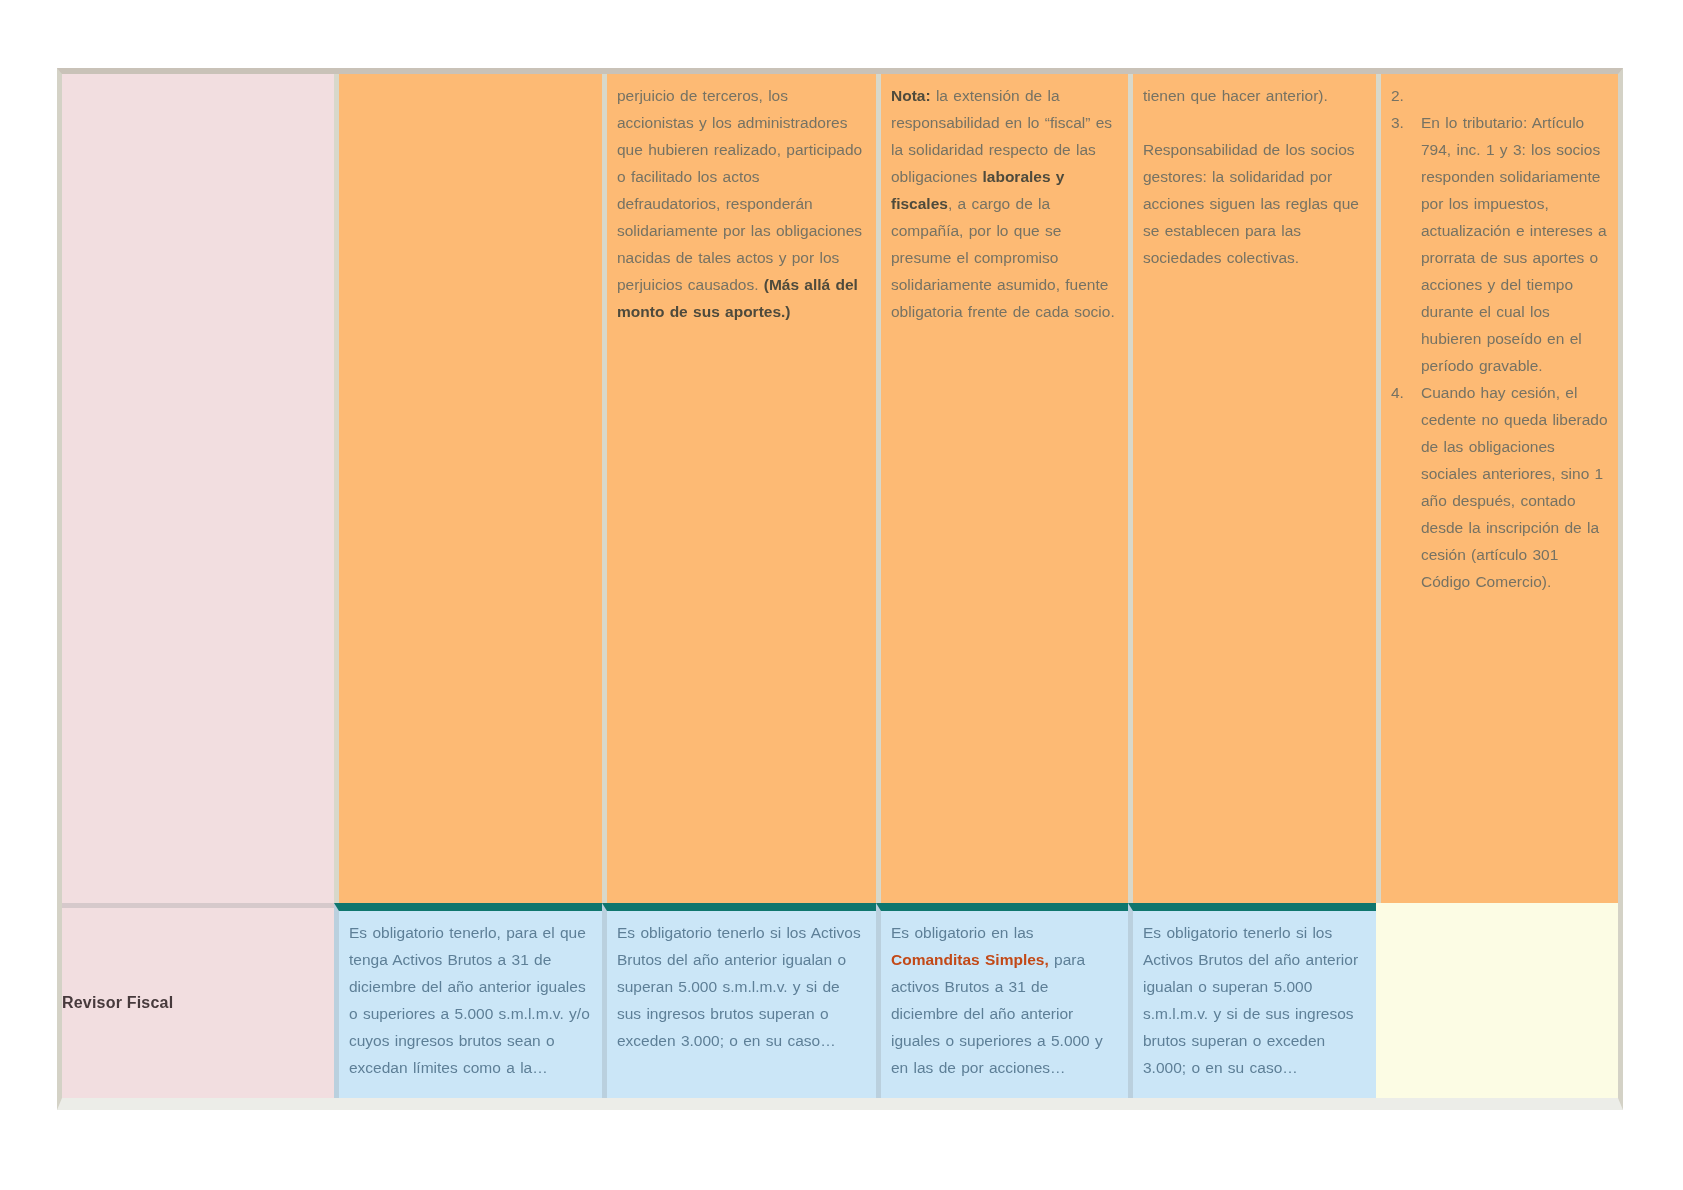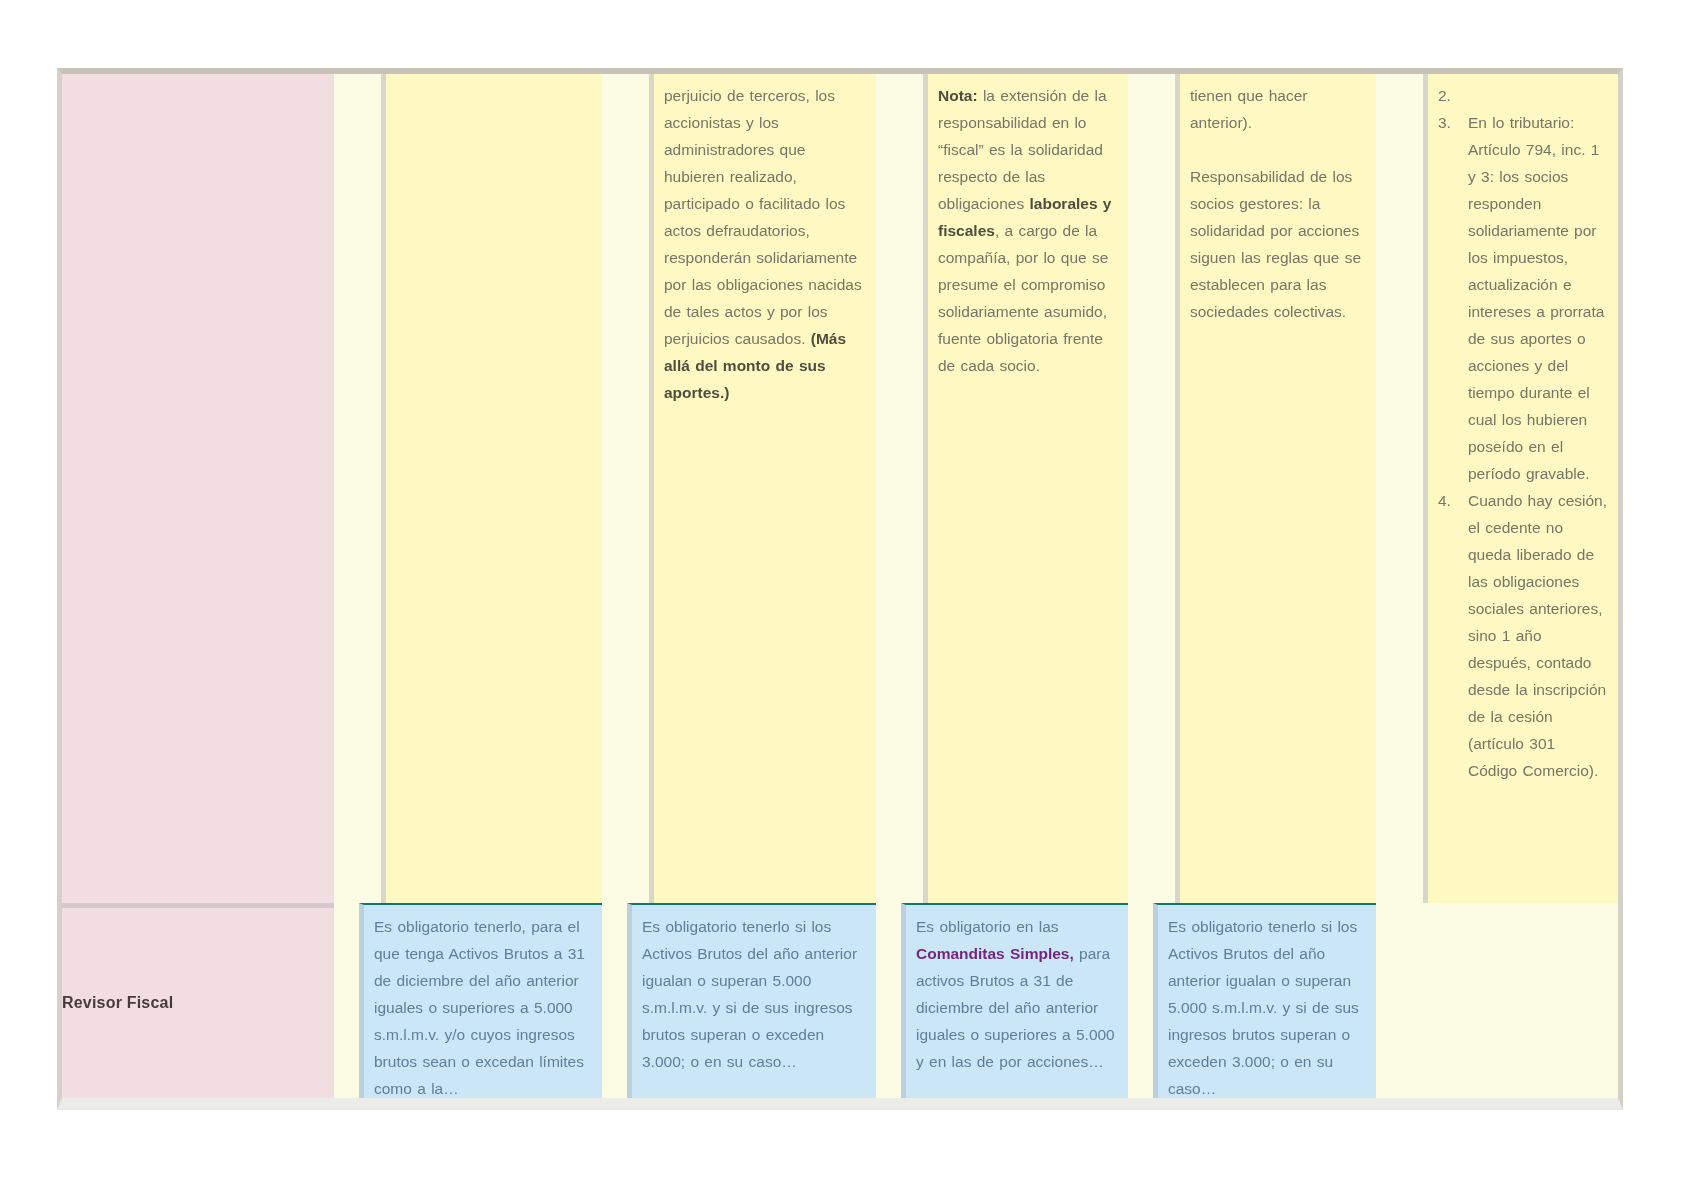--- a/index.html
+++ b/index.html
@@ -15,35 +15,35 @@
     border-right:5px solid #d4d2c6;
     border-bottom:12px solid #ecede8;
     display:grid;
     grid-template-columns:272px 268px 274px 252px 248px 242px;
     grid-template-rows:829px 195px;
     background:#fcfce4;
   }
   .cell{overflow:hidden;box-sizing:border-box;padding:8px 10px 8px 10px;}
   .cell.vline{border-left:5px solid #d8d8ca;}
   .head{background:#f2dee0;}
-  .ivory{background:#fef9c3;margin-left:47px;}
-  .blue{background:#cbe6f7;border-top:2px solid #0f766e;margin-left:25px;}
+  .ivory{background:#fdba74;}
+  .blue{background:#cbe6f7;border-top:8px solid #0f766e;}
   .blue.vline{border-left-color:#bad0de;}
   .head.r2{border-top:5px solid #d6c9cb;}
 
   .t{
     font-size:15.5px;line-height:27px;color:#6f6f63;
     filter:blur(0.55px);opacity:.95;
     word-spacing:1px;
   }
   .t p{margin:0 0 27px 0;}
   .t p:last-child{margin-bottom:0;}
   .t .b{font-weight:bold;color:#45453a;}
   .blue .t{color:#587a92;}
-  .blue .t .b{color:#701a75;}
+  .blue .t .b{color:#c2410c;}
 
   .li{display:flex;margin:0;}
   .li .num{width:30px;flex:none;}
   .li .body{flex:1;}
 
   .rf-cell{display:flex;align-items:center;justify-content:flex-start;padding:0;}
   .rf-label{
     font-weight:bold;font-size:16px;color:#473a3c;
     filter:blur(0.5px);letter-spacing:.2px;
   }

